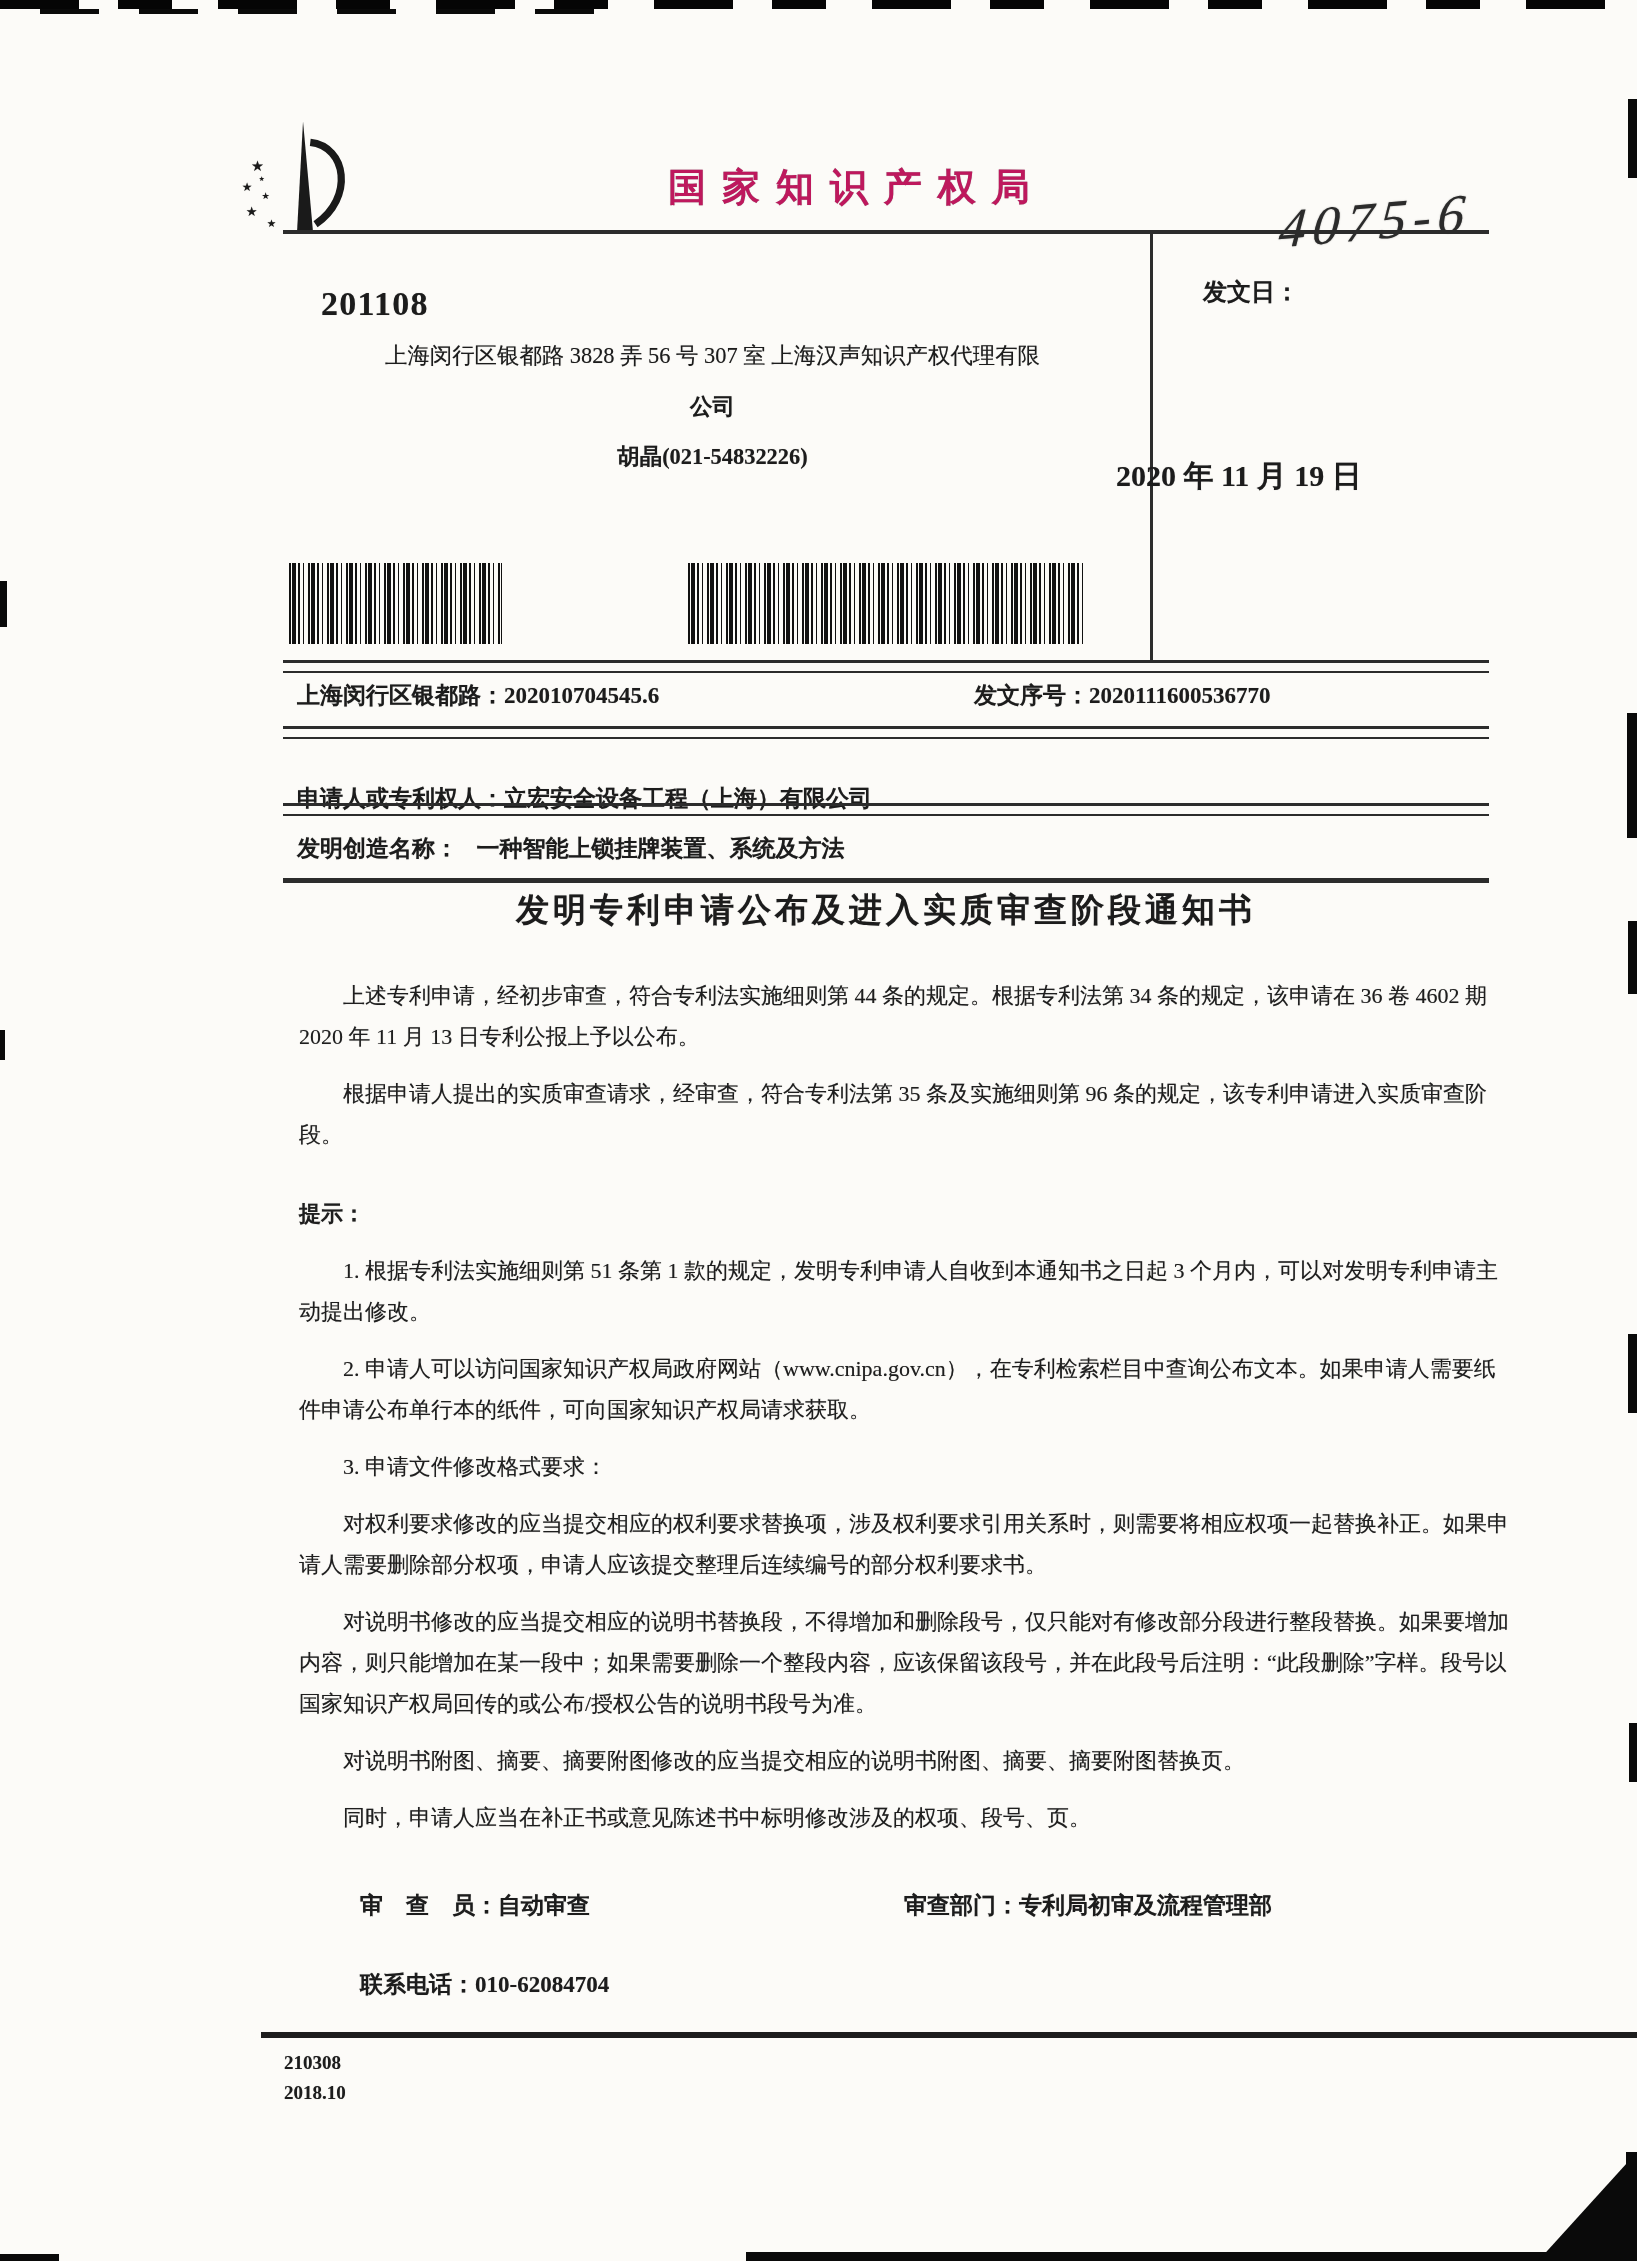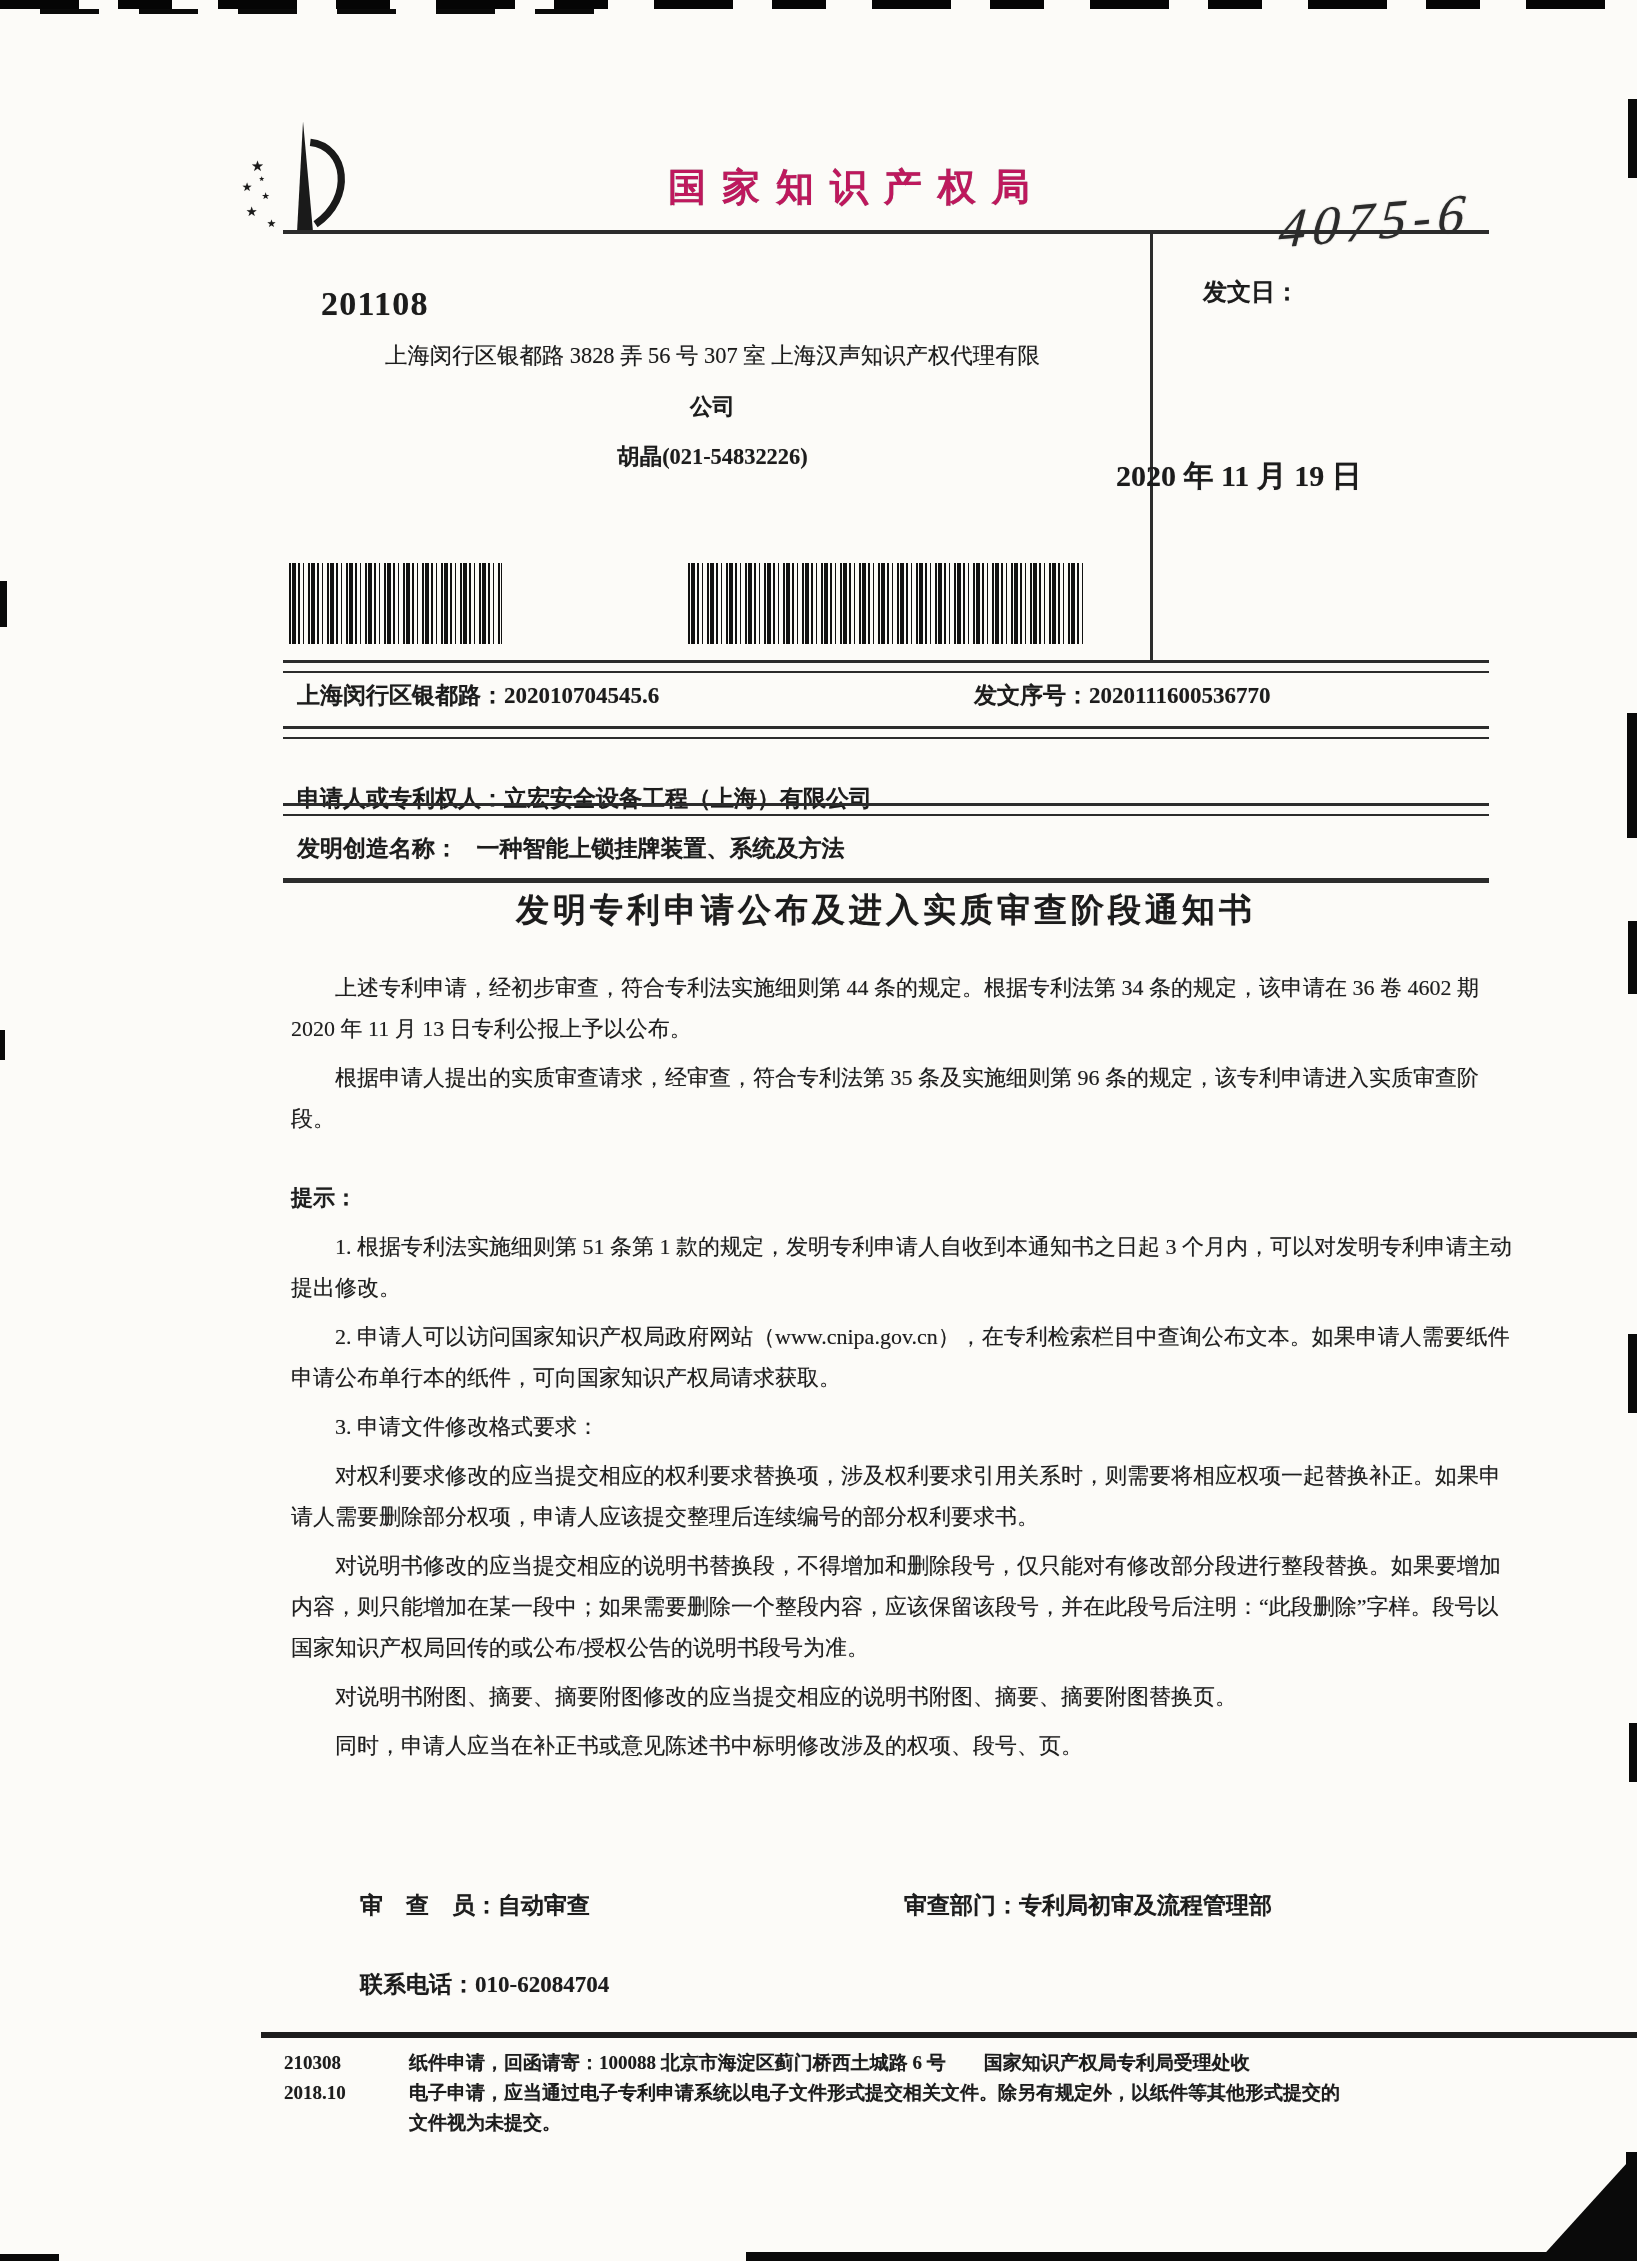--- a/index.html
+++ b/index.html
@@ -81,21 +81,21 @@
   .field-gap{display:inline-block;width:18.5px;}
   
   .notice-title{
     position:absolute;left:283px;top:888px;width:1206px;text-align:center;
     font-size:33px;font-weight:bold;letter-spacing:4px;white-space:nowrap;
   }
   .body-block{
     position:absolute;left:283px;top:959px;width:1245px;
     font-size:22px;line-height:41px;color:#1e1e1e;
   }
-  .body-block p{margin:8px;text-indent:2em;}
+  .body-block p{margin:16px;text-indent:2em;}
   .body-block p.noindent{text-indent:0;}
   .hint-label{margin-top:38px !important;font-weight:bold;}
   
   .sig{position:absolute;font-size:23px;font-weight:bold;white-space:nowrap;}
   .sig-examiner{left:360px;top:1890px;}
   .sig-dept{left:904px;top:1890px;}
   .sig-phone{left:360px;top:1969px;}
   
   .footer-rule{position:absolute;left:261px;top:2032px;width:1377px;height:6px;background:#1d1d1d;}
   .footer-code{position:absolute;left:284px;top:2048px;font-size:19px;font-weight:bold;line-height:30px;}
@@ -188,20 +188,15 @@
   </div>
   <div class="sig sig-phone">
     <span>联系电话：</span><span>010-62084704</span>
   </div>
 
   <div class="footer-rule"></div>
   <div class="footer-code">
     <div>210308</div>
     <div>2018.10</div>
   </div>
-  <div class="footer-text">
-    <div>纸件申请，回函请寄：100088  北京市海淀区蓟门桥西土城路 6 号　　国家知识产权局专利局受理处收</div>
-    <div>电子申请，应当通过电子专利申请系统以电子文件形式提交相关文件。除另有规定外，以纸件等其他形式提交的</div>
-    <div>文件视为未提交。</div>
-  </div>
 
 </div>
 
 
 </body></html>

